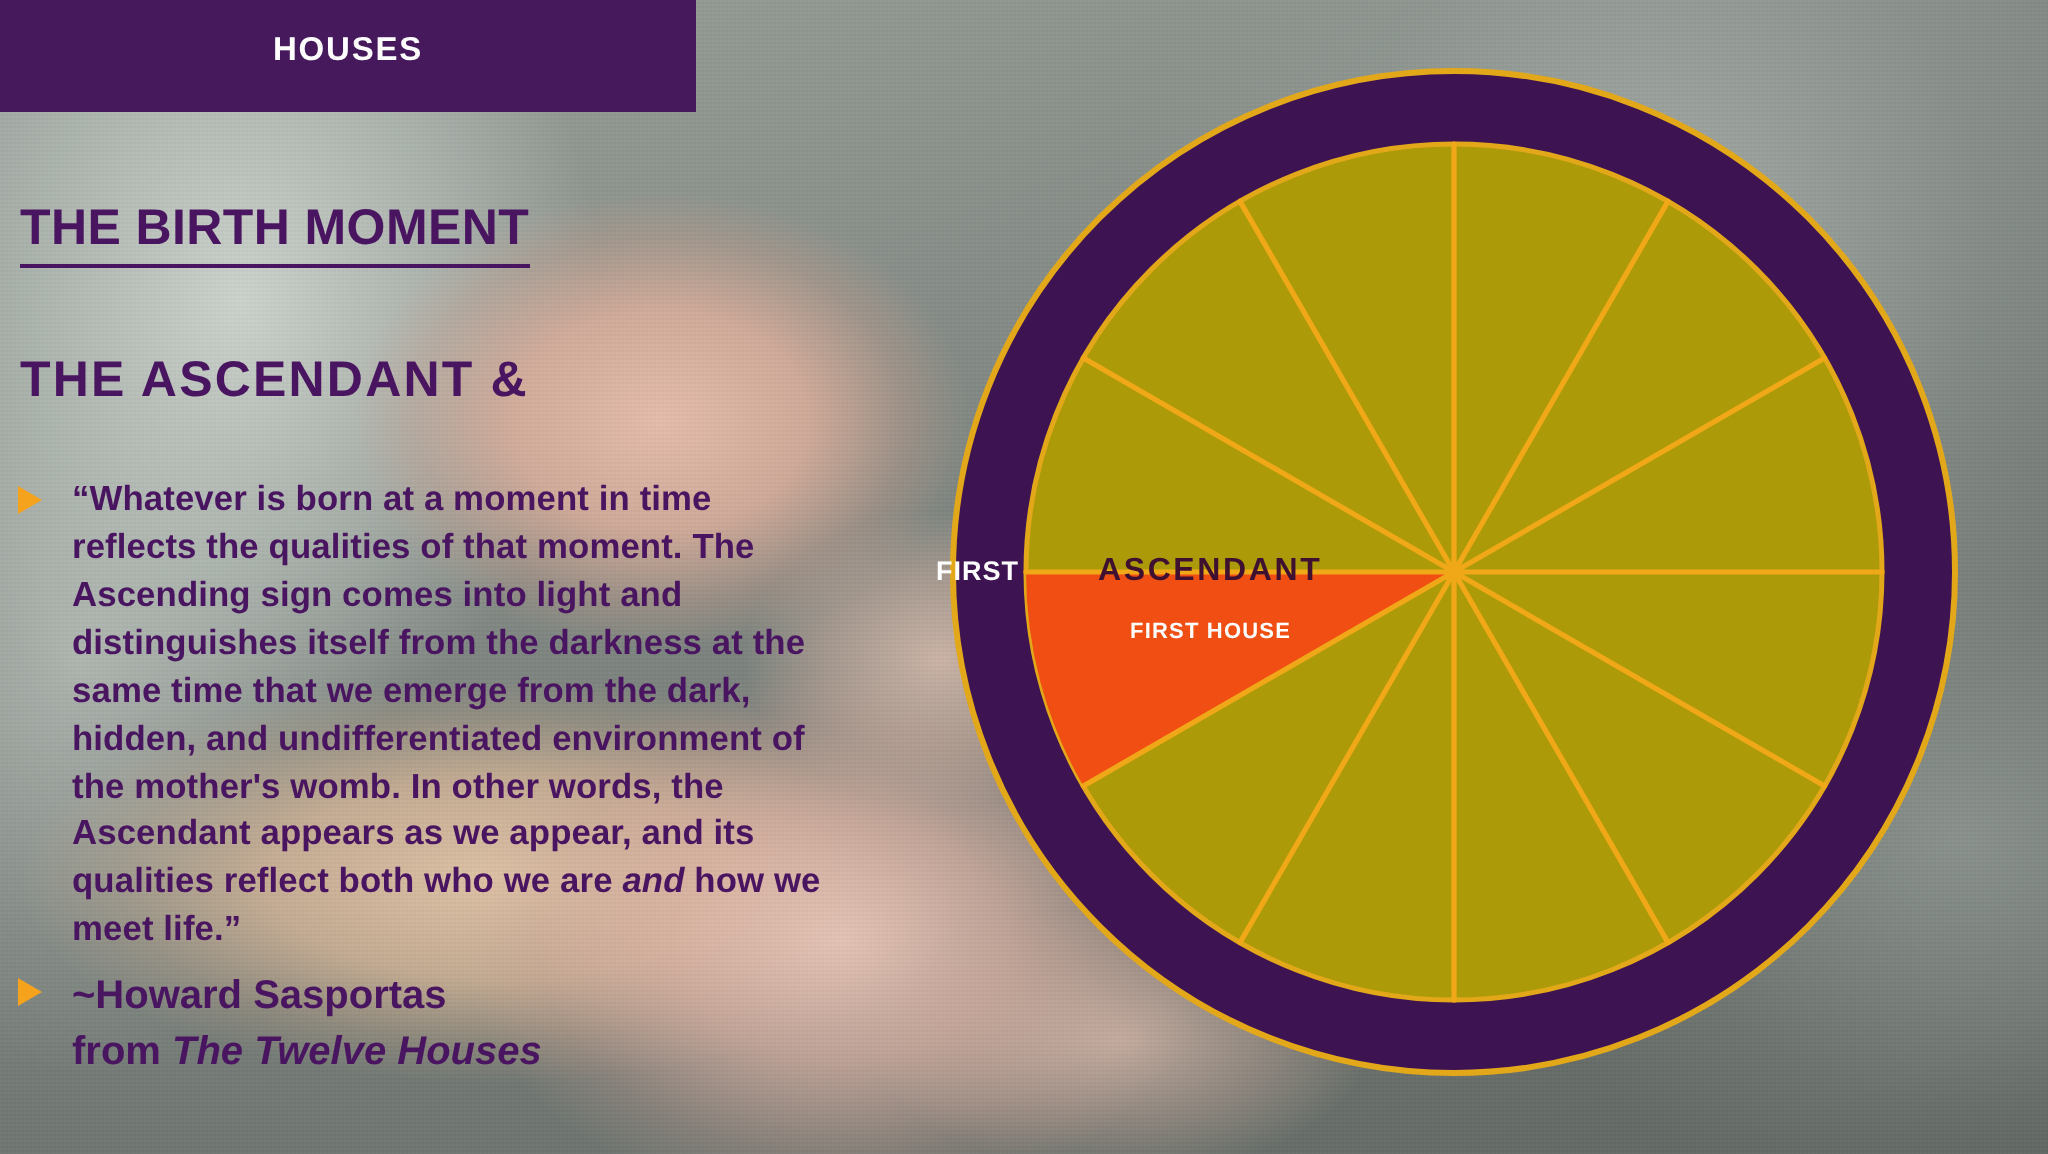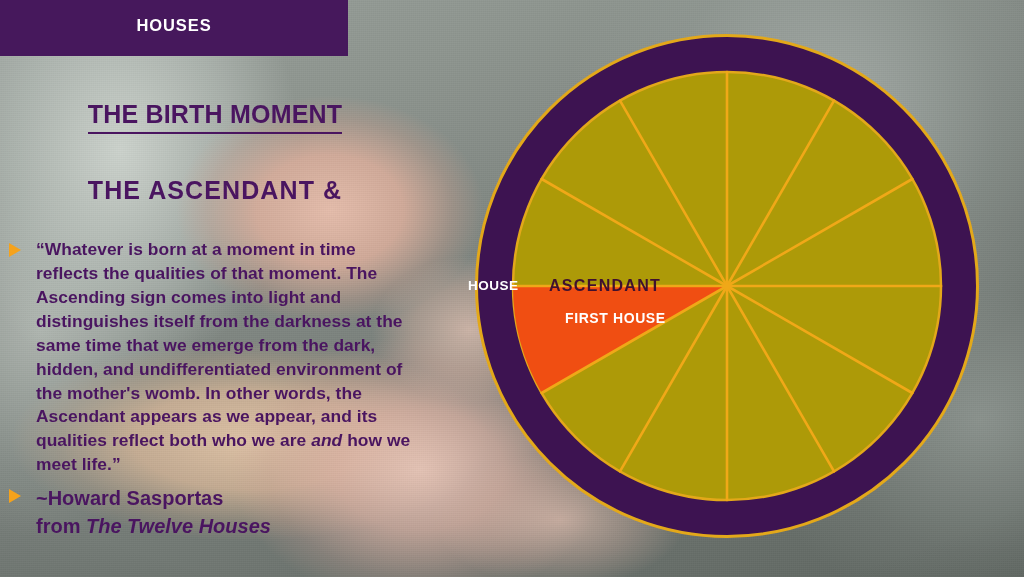--- a/index.html
+++ b/index.html
@@ -83,21 +83,20 @@
     font-weight: bold;
     letter-spacing: .9px;
   }
 
   
   .title-block {
     position: absolute;
     left: 10px; top: 98px;
     width: 410px;
     z-index: 20;
-    text-align: center;
     color: #4a1560;
     font-weight: bold;
     font-size: 25px;
     line-height: 1.30;
     letter-spacing: .4px;
   }
   .title-line-1 {
     display: inline-block;
     border-bottom: 2.5px solid #4a1560;
     padding-bottom: 1px;
@@ -168,21 +167,21 @@
   }
   .label-ascendant {
     left: 549px; top: 277px;
     color: #3f1030;
     font-size: 16px;
     letter-spacing: 1.3px;
   }
   .label-first-house {
     left: 565px; top: 310px;
     color: #ffffff;
-    font-size: 14px;
+    font-size: 11px;
     letter-spacing: .6px;
   }
 </style>
 </head>
 <body>
 
 <div id="slide">
 
   <div class="bg-layer bg-base"></div>
   <div class="bg-layer bg-drape-left"></div>
@@ -239,17 +238,17 @@
         <line x1="253" y1="253" x2="253.0" y2="39.0"></line>
         <line x1="253" y1="253" x2="360.0" y2="67.67"></line>
         <line x1="253" y1="253" x2="438.3" y2="146.0"></line>
       </g>
       <g>
         <circle cx="253" cy="253" r="3.2" fill="#f0a818"></circle>
       </g>
     </svg>
   </div>
 
-  <div class="wheel-label label-east">HOUSE</div>
+  <div class="wheel-label label-east">FIRST</div>
   <div class="wheel-label label-ascendant">ASCENDANT</div>
   <div class="wheel-label label-first-house">FIRST HOUSE</div>
 
 </div>
 
 </body></html>

